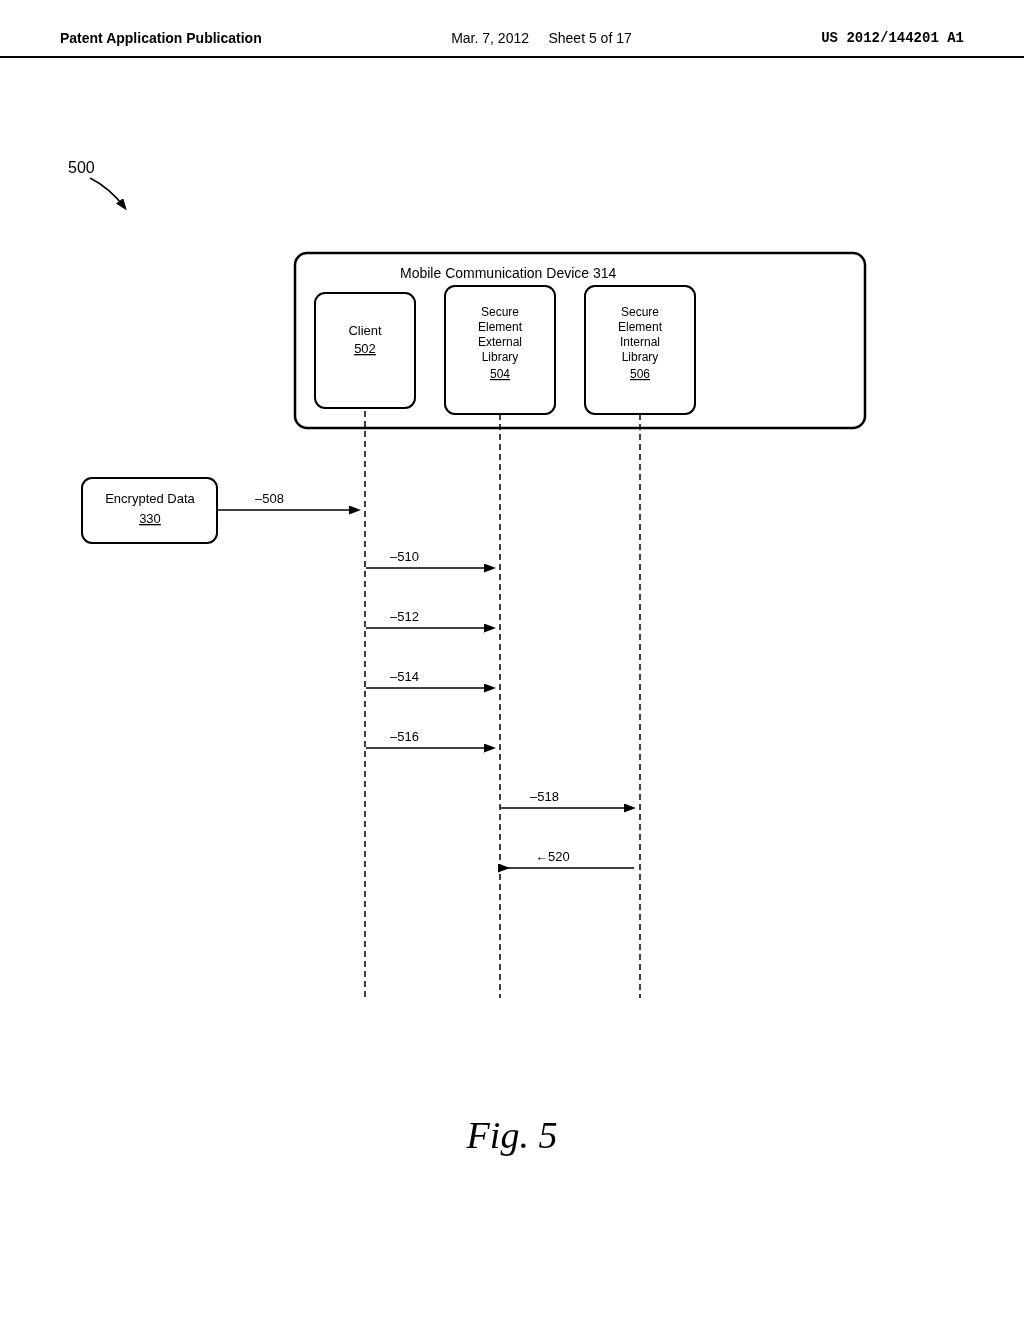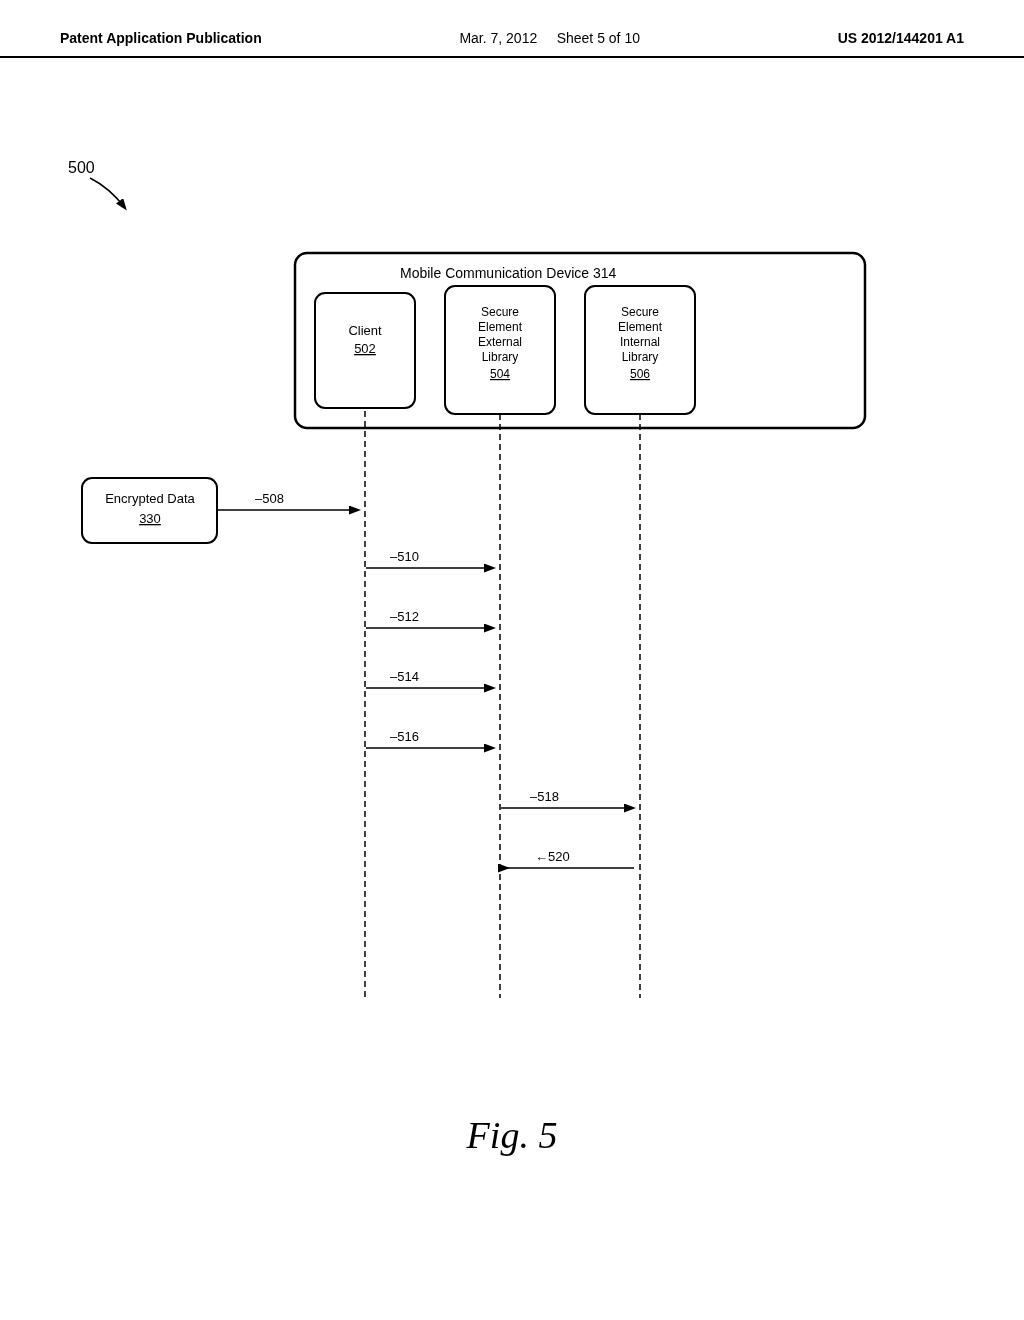--- a/index.html
+++ b/index.html
@@ -27,21 +27,21 @@
       font-family: Arial, sans-serif;
     }
     .header-center {
       font-size: 14px;
       font-family: Arial, sans-serif;
       text-align: center;
     }
     .header-right {
       font-size: 14px;
       font-weight: bold;
-      font-family: Liberation Sans, sans-serif;
+      font-family: Liberation Mono, monospace;
     }
 
     
     .diagram-area {
       position: relative;
       width: 100%;
       height: 1180px;
     }
 
     
@@ -56,21 +56,21 @@
 </head>
 <body>
 
 <div class="header">
   <div class="header-left">
     <span>Patent Application Publication</span>
   </div>
   <div class="header-center">
     <span>Mar. 7, 2012</span>
     &nbsp;&nbsp;&nbsp;
-    <span>Sheet 5 of 10</span>
+    <span>Sheet 5 of 17</span>
   </div>
   <div class="header-right">
     <span>US 2012/144201 A1</span>
   </div>
 </div>
 
 <div class="diagram-area">
 
   <svg class="diagram-svg" viewBox="0 0 1024 1180" xmlns="http://www.w3.org/2000/svg">
 

